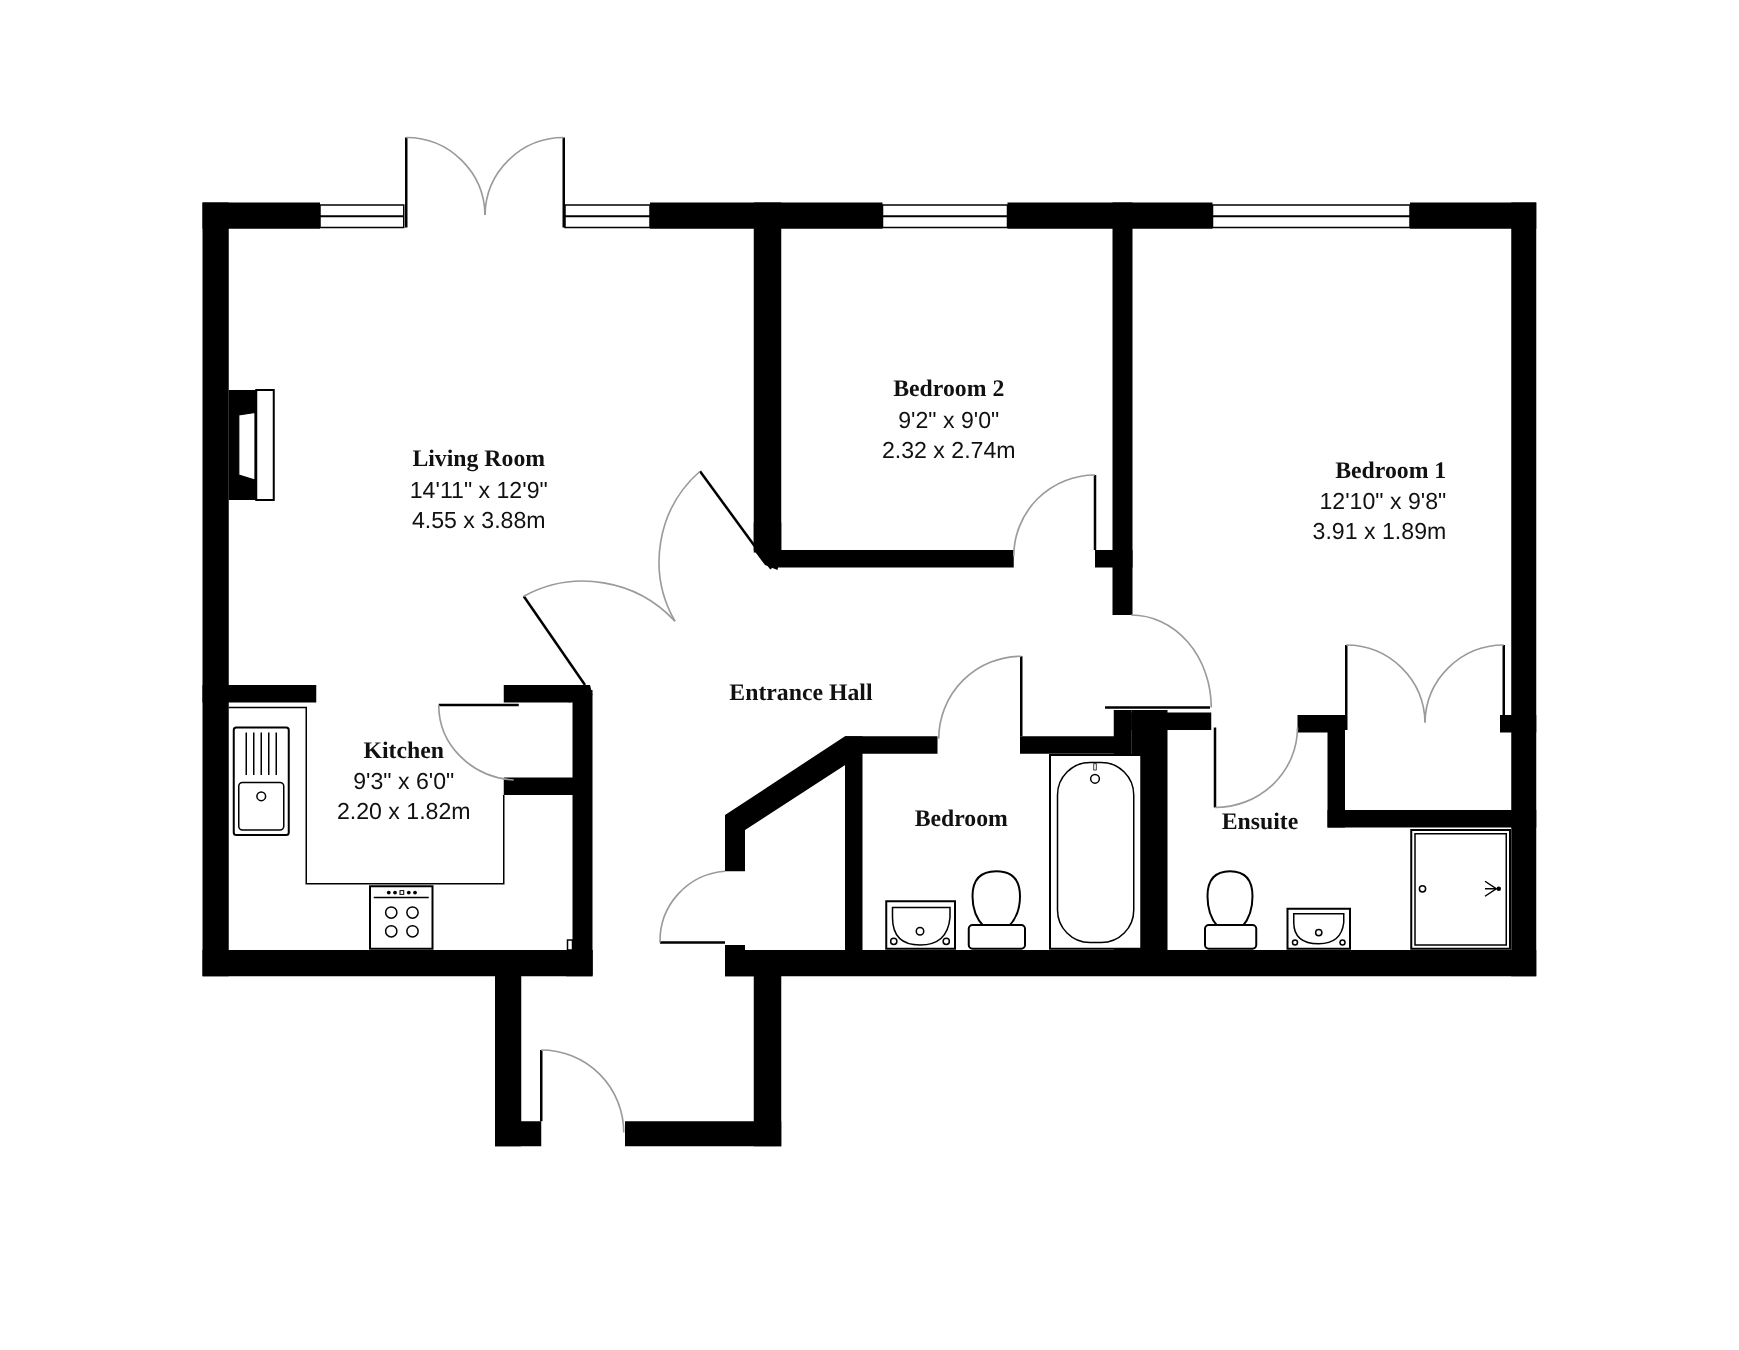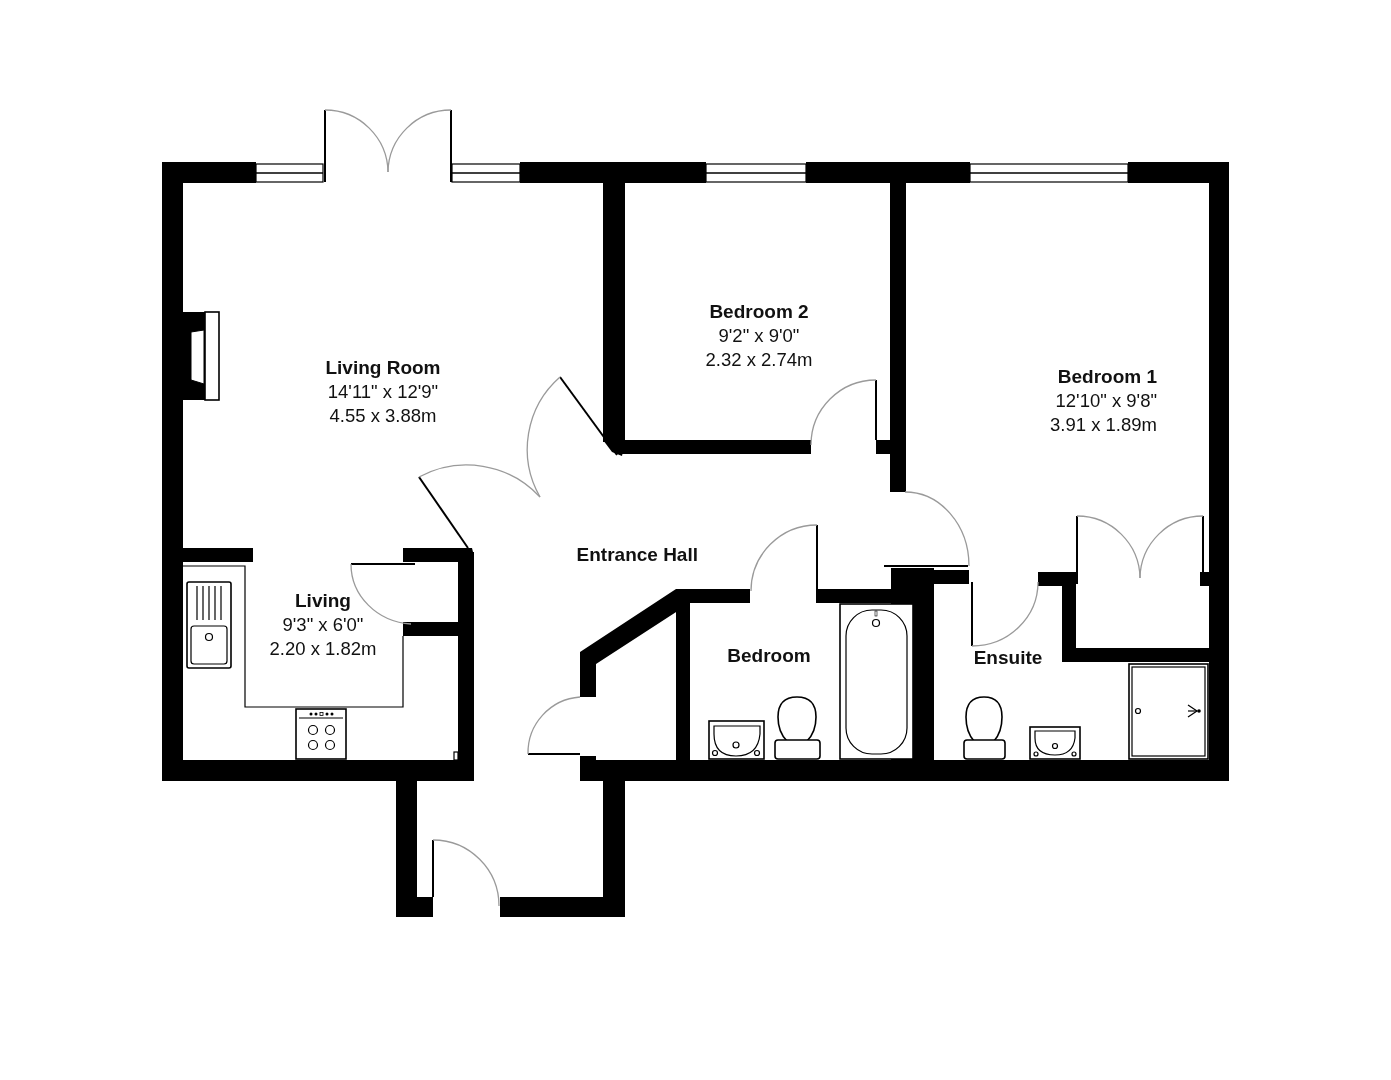--- a/index.html
+++ b/index.html
@@ -5,21 +5,21 @@
   html, body { margin:0; padding:0; background:#ffffff; }
   body { width:1391px; height:1080px; position:relative; overflow:hidden; font-family:"Liberation Sans", sans-serif; }
   #plan { position:absolute; left:0; top:0; width:1391px; height:1080px; }
   .wall { fill:#000; }
   .win { fill:#fff; stroke:#000; stroke-width:1.2; }
   .swing { fill:none; stroke:#9a9a9a; stroke-width:1.3; }
   .leaf { fill:none; stroke:#000; stroke-width:2; }
   .fix { fill:#fff; stroke:#000; stroke-width:1.6; }
   .fixthin { fill:none; stroke:#000; stroke-width:1.2; }
   .label { position:absolute; text-align:center; color:#111; line-height:1.28; }
-  .label .name { font-weight:bold; font-size:19px; }
+  .label .name { font-weight:bold; font-size:19px;font-family:Liberation Serif, serif; }
   .label .dim { font-size:18.5px; }
 </style>
 </head>
 <body>
 
 <svg id="plan" viewBox="0 0 1391 1080" xmlns="http://www.w3.org/2000/svg">
 
   <g>
 
     <rect class="wall" x="162" y="162" width="94" height="21"></rect>
@@ -247,21 +247,21 @@
   <div class="dim">2.32 x 2.74m</div>
 </div>
 
 <div class="label" style="left:957px; top:365px; width:200px;text-align:right;">
   <div class="name">Bedroom 1</div>
   <div class="dim">12'10" x 9'8"</div>
   <div class="dim">3.91 x 1.89m</div>
 </div>
 
 <div class="label" style="left:223px; top:589px; width:200px;">
-  <div class="name">Living</div>
+  <div class="name">Kitchen</div>
   <div class="dim">9'3" x 6'0"</div>
   <div class="dim">2.20 x 1.82m</div>
 </div>
 
 <div class="label" style="left:498px; top:543px; width:200px;text-align:right;">
   <div class="name">Entrance Hall</div>
 </div>
 
 <div class="label" style="left:669px; top:644px; width:200px;">
   <div class="name">Bedroom</div>

